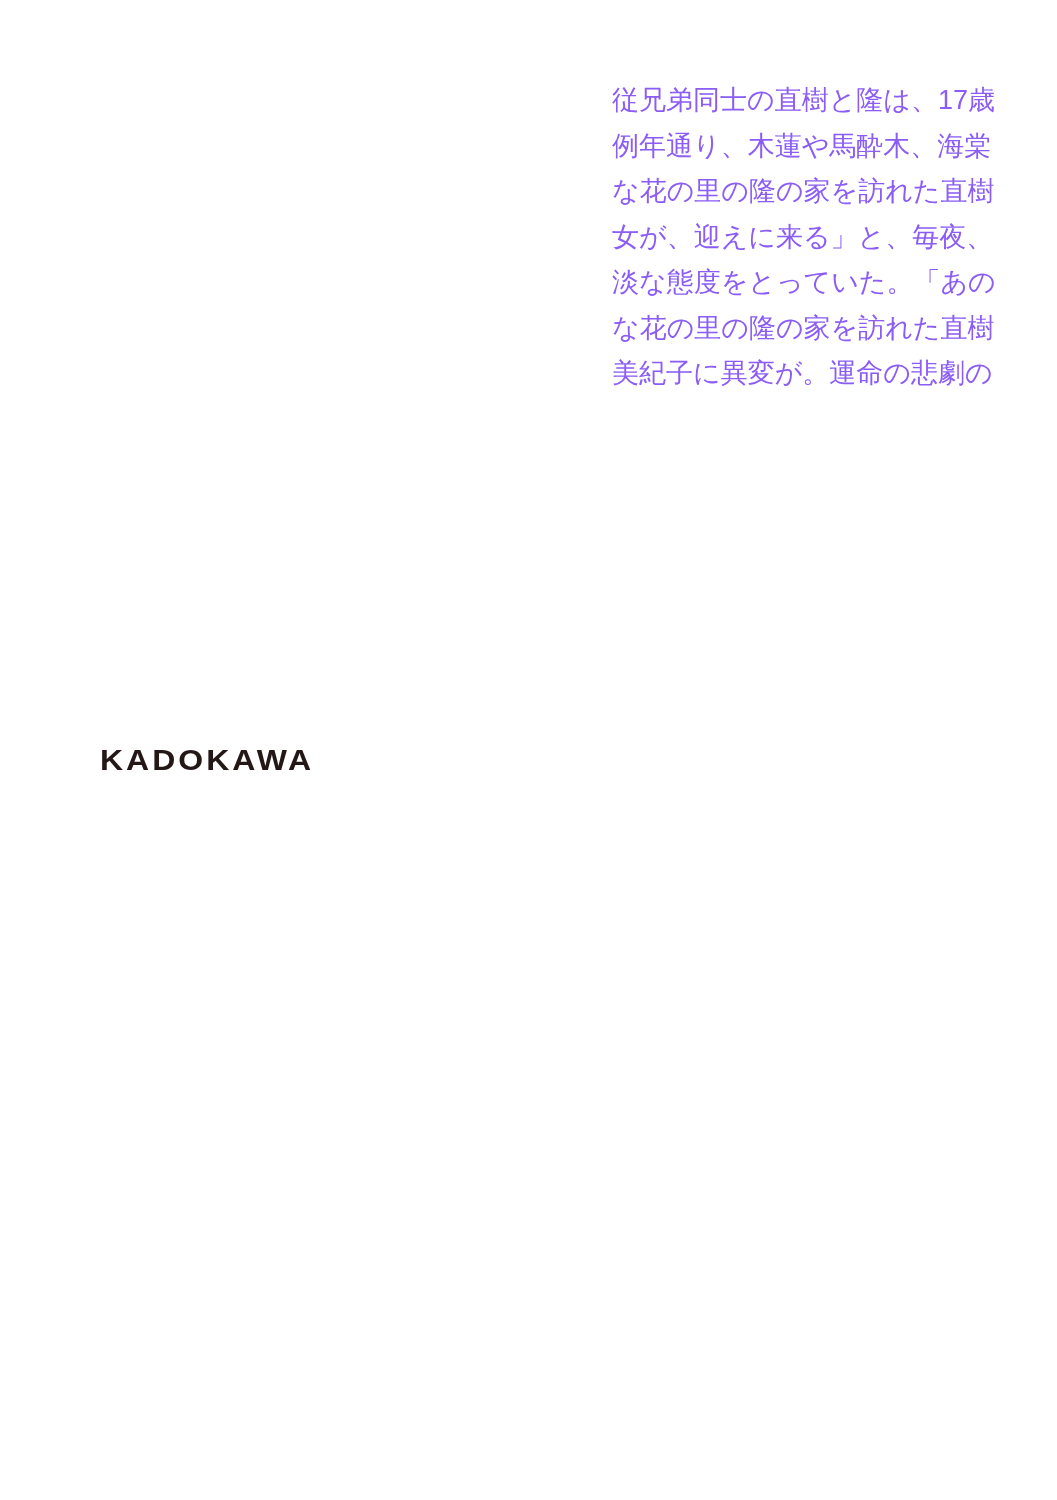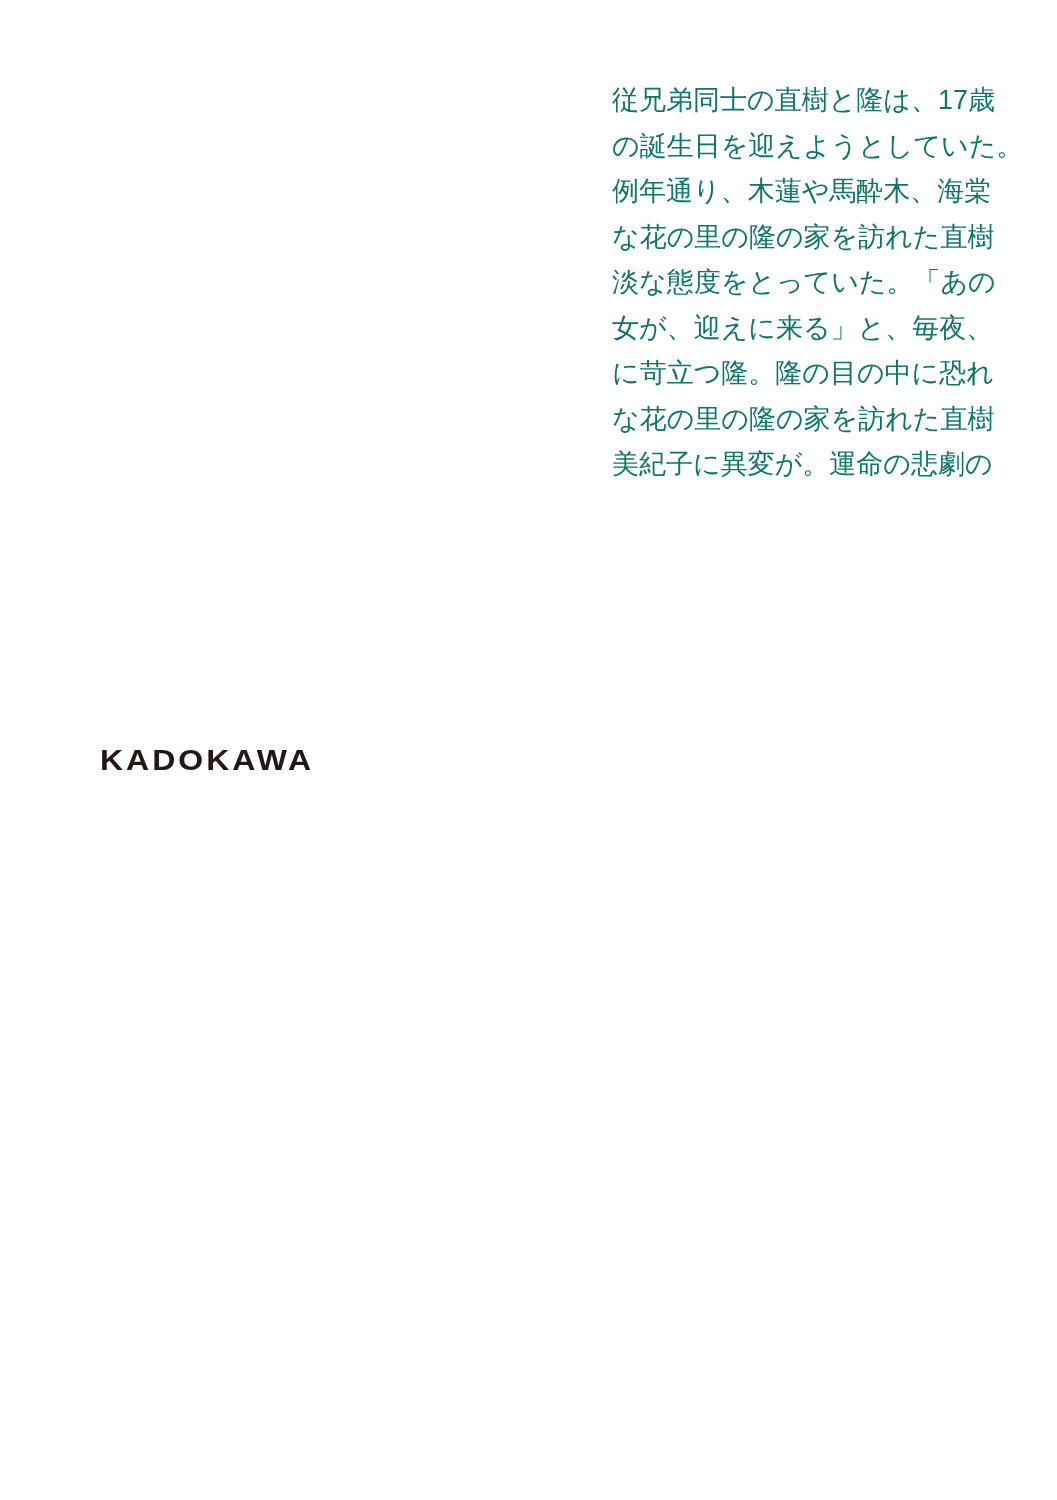--- a/index.html
+++ b/index.html
@@ -10,21 +10,21 @@
     height: 1500px;
     background: #ffffff;
     overflow: hidden;
     font-family: "Liberation Sans", "DejaVu Sans", sans-serif;
   }
   .synopsis {
     position: absolute;
     left: 612px;
     top: 78px;
     width: 378px;
-    color: #0f766e;
+    color: #8b5cf6;
     font-size: 27px;
     line-height: 45.5px;
     font-weight: 500;
     letter-spacing: 0;
   }
   .synopsis .line {
     width: 100%;
     text-align: justify;
     text-align-last: justify;
     text-justify: inter-character;
@@ -43,25 +43,23 @@
     transform-origin: left top;
   }
 </style>
 </head>
 <body>
 
 <div class="page">
 
   <div class="synopsis">
     <div class="line">従兄弟同士の直樹と隆は、17歳</div>
-    <div class="line">の誕生日を迎えようとしていた。</div>
     <div class="line">例年通り、木蓮や馬酔木、海棠</div>
     <div class="line">な花の里の隆の家を訪れた直樹</div>
+    <div class="line">女が、迎えに来る」と、毎夜、</div>
     <div class="line">淡な態度をとっていた。「あの</div>
-    <div class="line">女が、迎えに来る」と、毎夜、</div>
-    <div class="line">に苛立つ隆。隆の目の中に恐れ</div>
     <div class="line">な花の里の隆の家を訪れた直樹</div>
     <div class="line">美紀子に異変が。運命の悲劇の</div>
   </div>
 
   <div class="logo">KADOKAWA</div>
 
 </div>
 
 </body></html>

